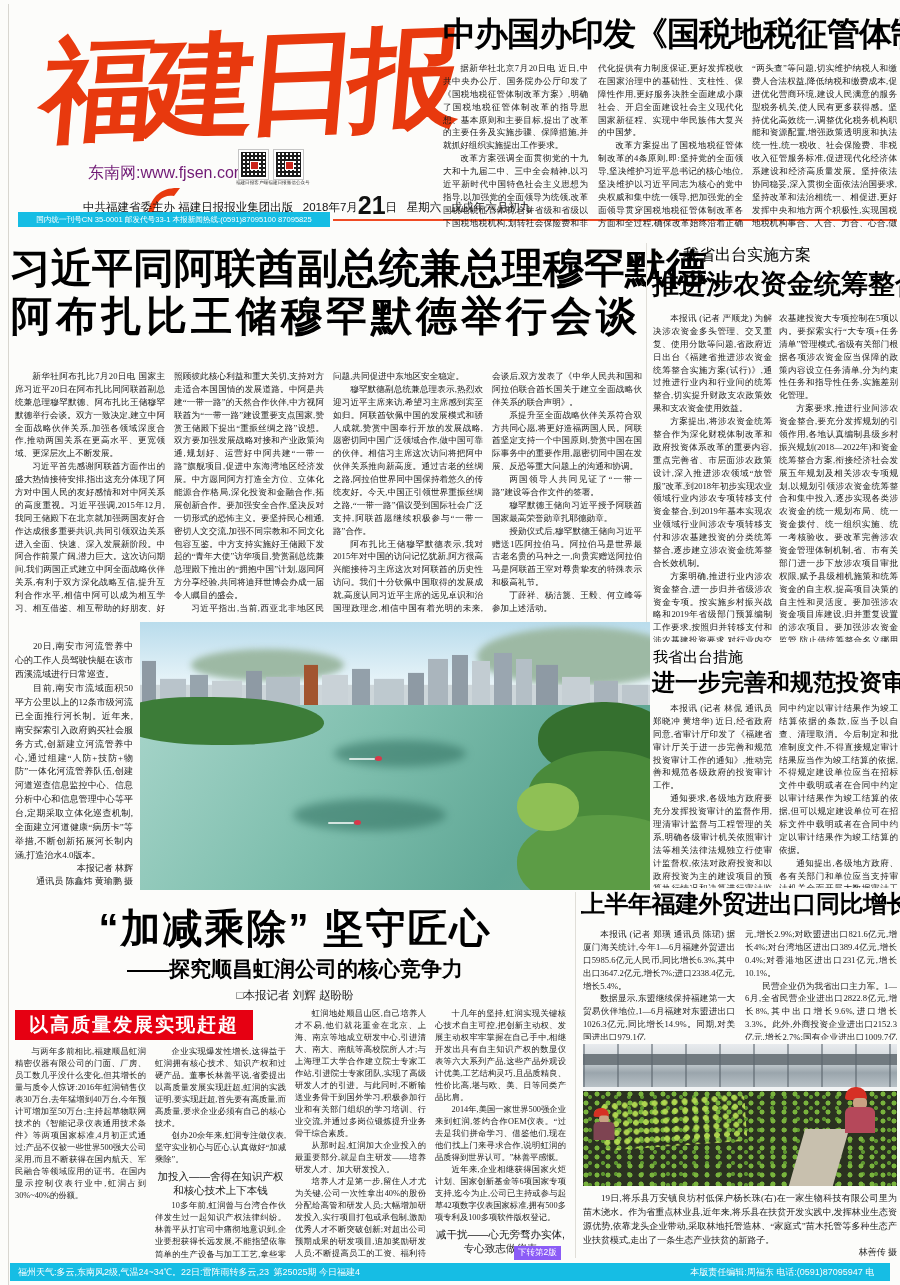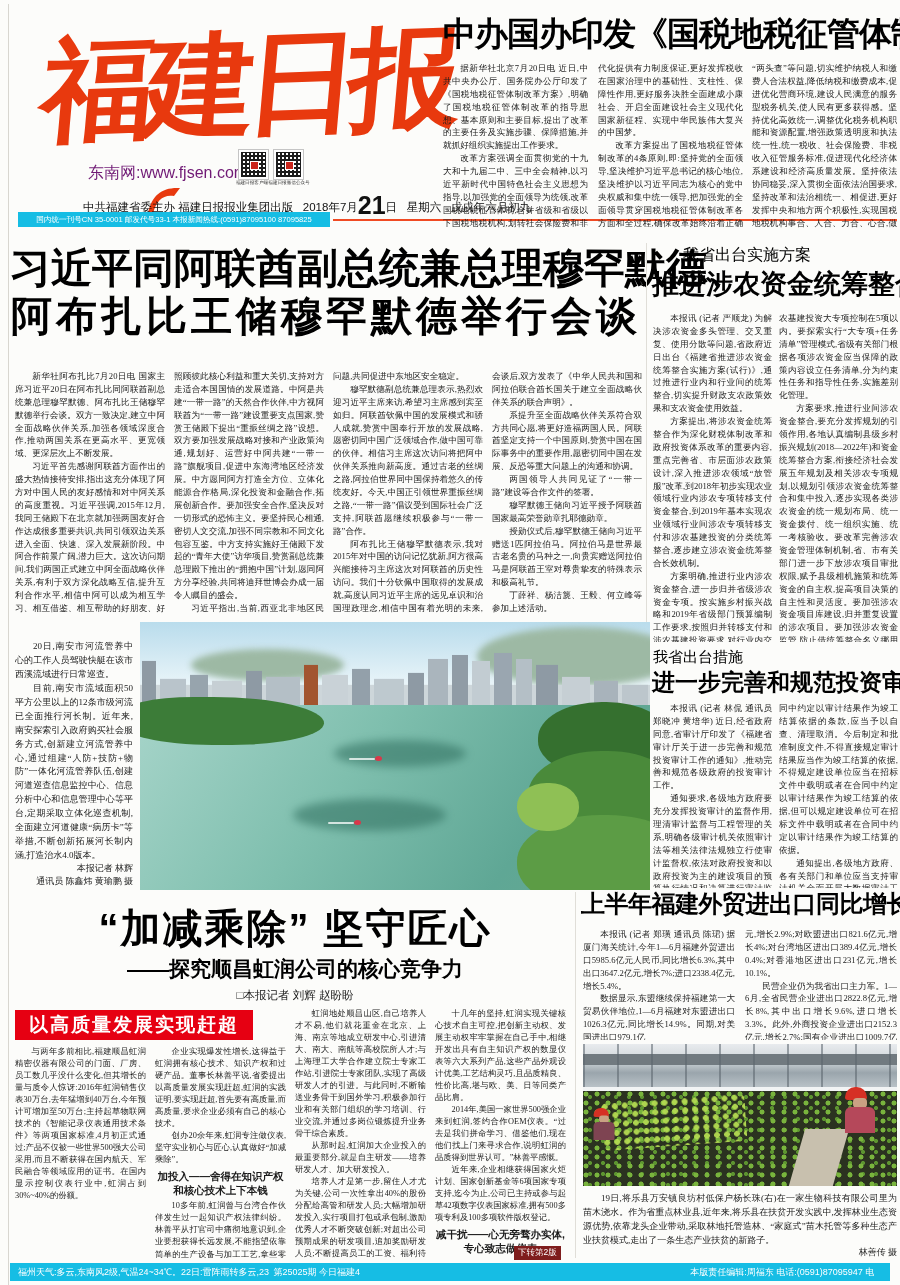--- a/index.html
+++ b/index.html
@@ -6,21 +6,21 @@
   .page{position:relative;width:900px;height:1285px;margin:0 auto;background:#fcfcfa;
         font-family:"Liberation Serif",serif;color:#1a1a1a;overflow:hidden;}
   .page::before{content:"";position:absolute;left:8px;top:4px;bottom:0;width:1px;background:#d8d6d0;}
 
   
   .abs{position:absolute;}
   .hl{font-family:"Liberation Sans",sans-serif;font-weight:bold;color:#000;}
   .col{position:absolute;overflow:hidden;text-align:justify;font-size:8.6px;line-height:1.5;color:#1b1b1b;}
   .col p{margin:0;text-indent:2em;}
   .cont p:first-child{text-indent:0;}
-  .sec-head{font-family:"Liberation Sans",sans-serif;font-weight:bold;font-size:10.5px;
+  .sec-head{font-family:"Liberation Sans",sans-serif;font-weight:normal;font-size:10.5px;
             line-height:1.3;text-align:center;margin:4px 0 3px;text-indent:0 !important;}
 
   
   .brand{position:absolute;left:42px;top:18px;width:390px;height:150px;color:#e8390e;
          font-family:"Liberation Serif",serif;font-weight:900;font-size:112px;line-height:1.2;
          transform:skewX(-7deg) rotate(-2deg);letter-spacing:-10px;white-space:nowrap;}
   .site{position:absolute;left:88px;top:163px;font-size:16px;color:#701a75;font-family:"Liberation Sans",sans-serif;}
   .qr{position:absolute;width:25px;height:25px;top:150px;border:2px solid #fff;outline:1px solid #c5c5c5;
       background:repeating-linear-gradient(0deg,#1c1c1c 0 2px,transparent 2px 4px),
                  repeating-linear-gradient(90deg,#1c1c1c 0 2px,#fff 2px 4px);}
@@ -61,21 +61,21 @@
   .river .boat::after{content:"";position:absolute;left:-26px;top:2px;width:26px;height:2px;background:rgba(255,255,255,.75);border-radius:2px;}
 
   
   .feat-hl{position:absolute;left:15px;top:901px;width:560px;text-align:center;font-size:40px;letter-spacing:2px;}
   .feat-sub{position:absolute;left:15px;top:955px;width:560px;text-align:center;font-size:21px;}
   .feat-by{position:absolute;left:15px;top:988px;width:560px;text-align:center;font-size:11.5px;font-family:"Liberation Sans",sans-serif;}
   .banner{position:absolute;left:15px;top:1010px;width:238px;height:30px;background:#e60012;color:#fff;
           font-family:"Liberation Sans",sans-serif;font-weight:bold;font-size:19px;line-height:30px;
           text-align:center;letter-spacing:2px;}
   .feat-col{font-size:8.3px;line-height:1.45;}
-  .next-tag{position:absolute;left:514px;top:1246px;background:#7f1d1d;color:#fff;font-size:8.5px;
+  .next-tag{position:absolute;left:514px;top:1246px;background:#8b5cf6;color:#fff;font-size:8.5px;
             font-family:"Liberation Sans",sans-serif;padding:1px 4px;}
 
   
   .trade-hl{position:absolute;left:581px;top:888px;width:318px;text-align:center;font-size:24px;white-space:nowrap;letter-spacing:-0.5px;}
   .green{position:absolute;left:583px;top:1044px;width:314px;height:142px;overflow:hidden;background:#46502f;}
   .green .frame{position:absolute;left:0;top:0;width:100%;height:34%;
       background:linear-gradient(#e8ebee 0%,#cfd6da 35%,#9aa5ac 60%,#c4ccd1 100%);}
   .green .beam{position:absolute;left:0;top:30%;width:100%;height:5px;background:#f2f4f5;box-shadow:0 2px 2px rgba(0,0,0,.25);}
   .green .band{position:absolute;left:0;top:7%;width:100%;height:8%;background:#717a80;}
   .green .posts{position:absolute;left:0;top:0;width:100%;height:34%;

